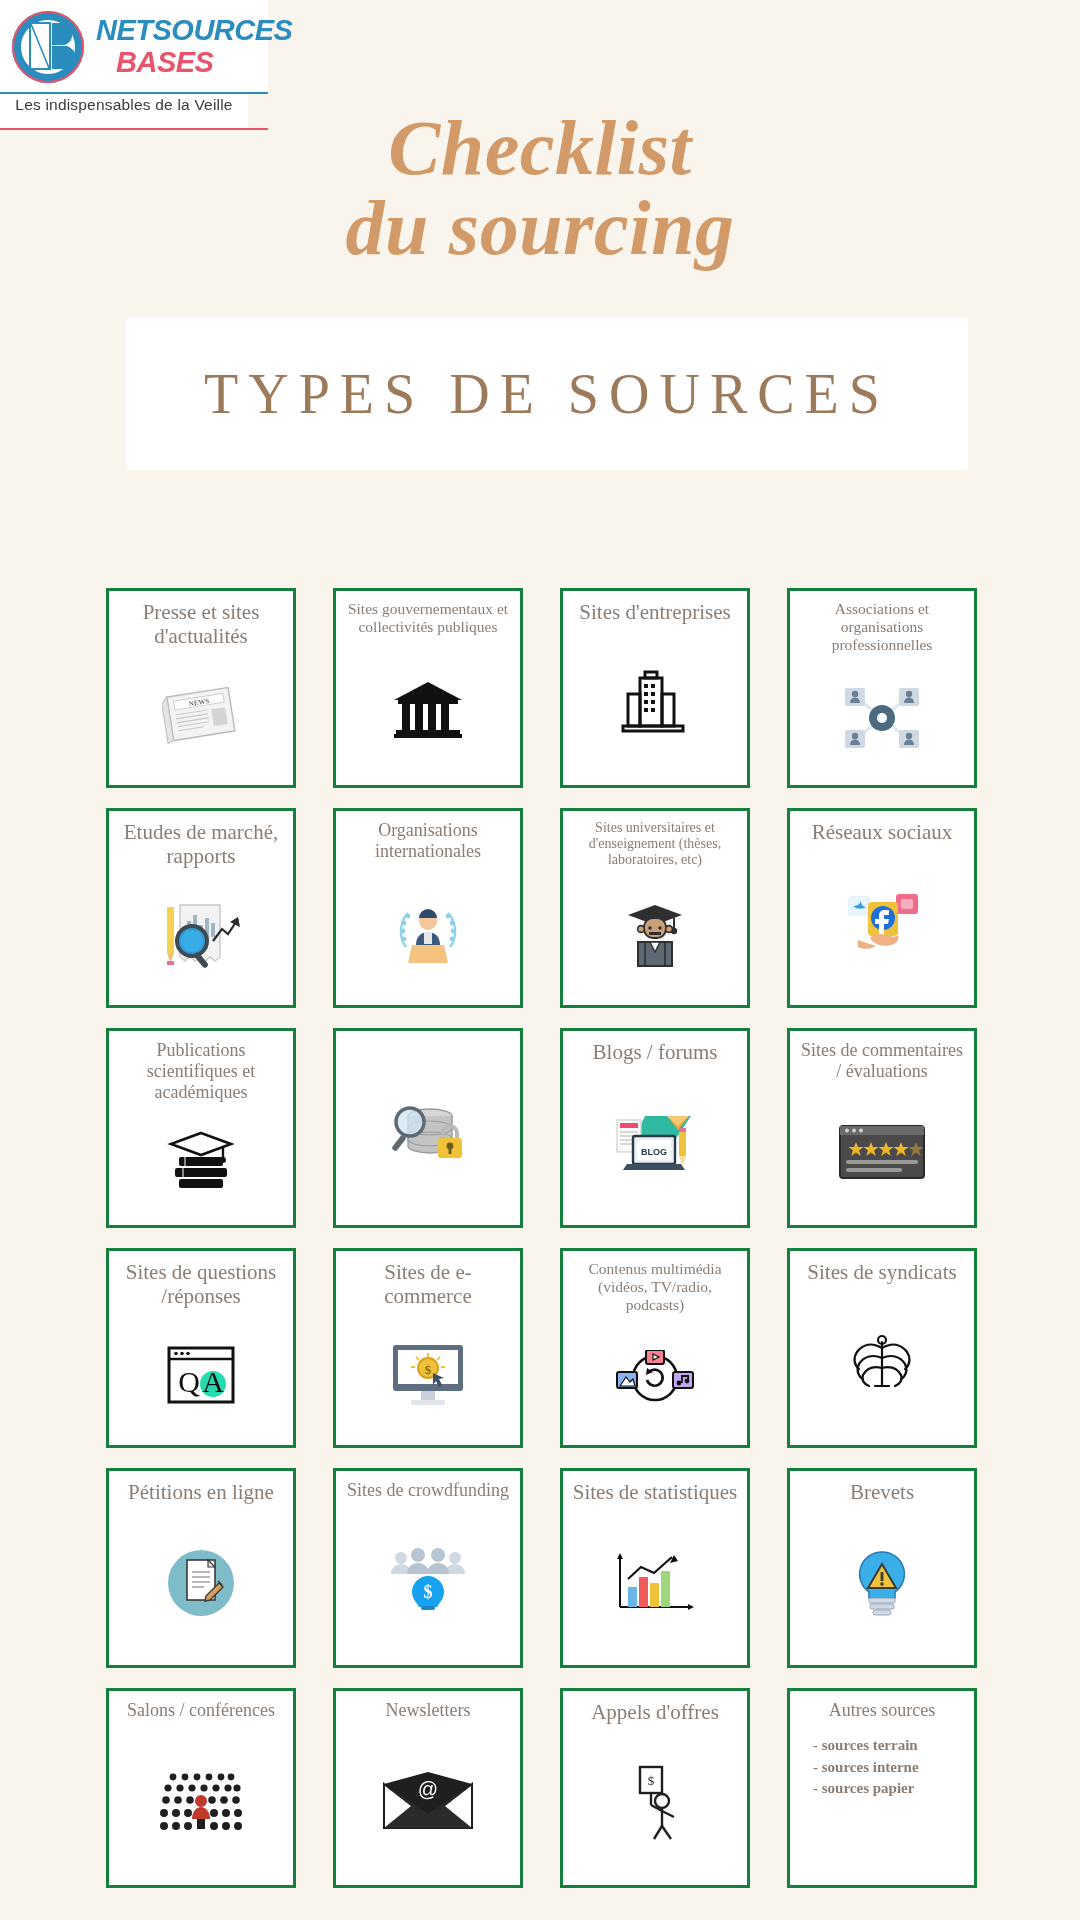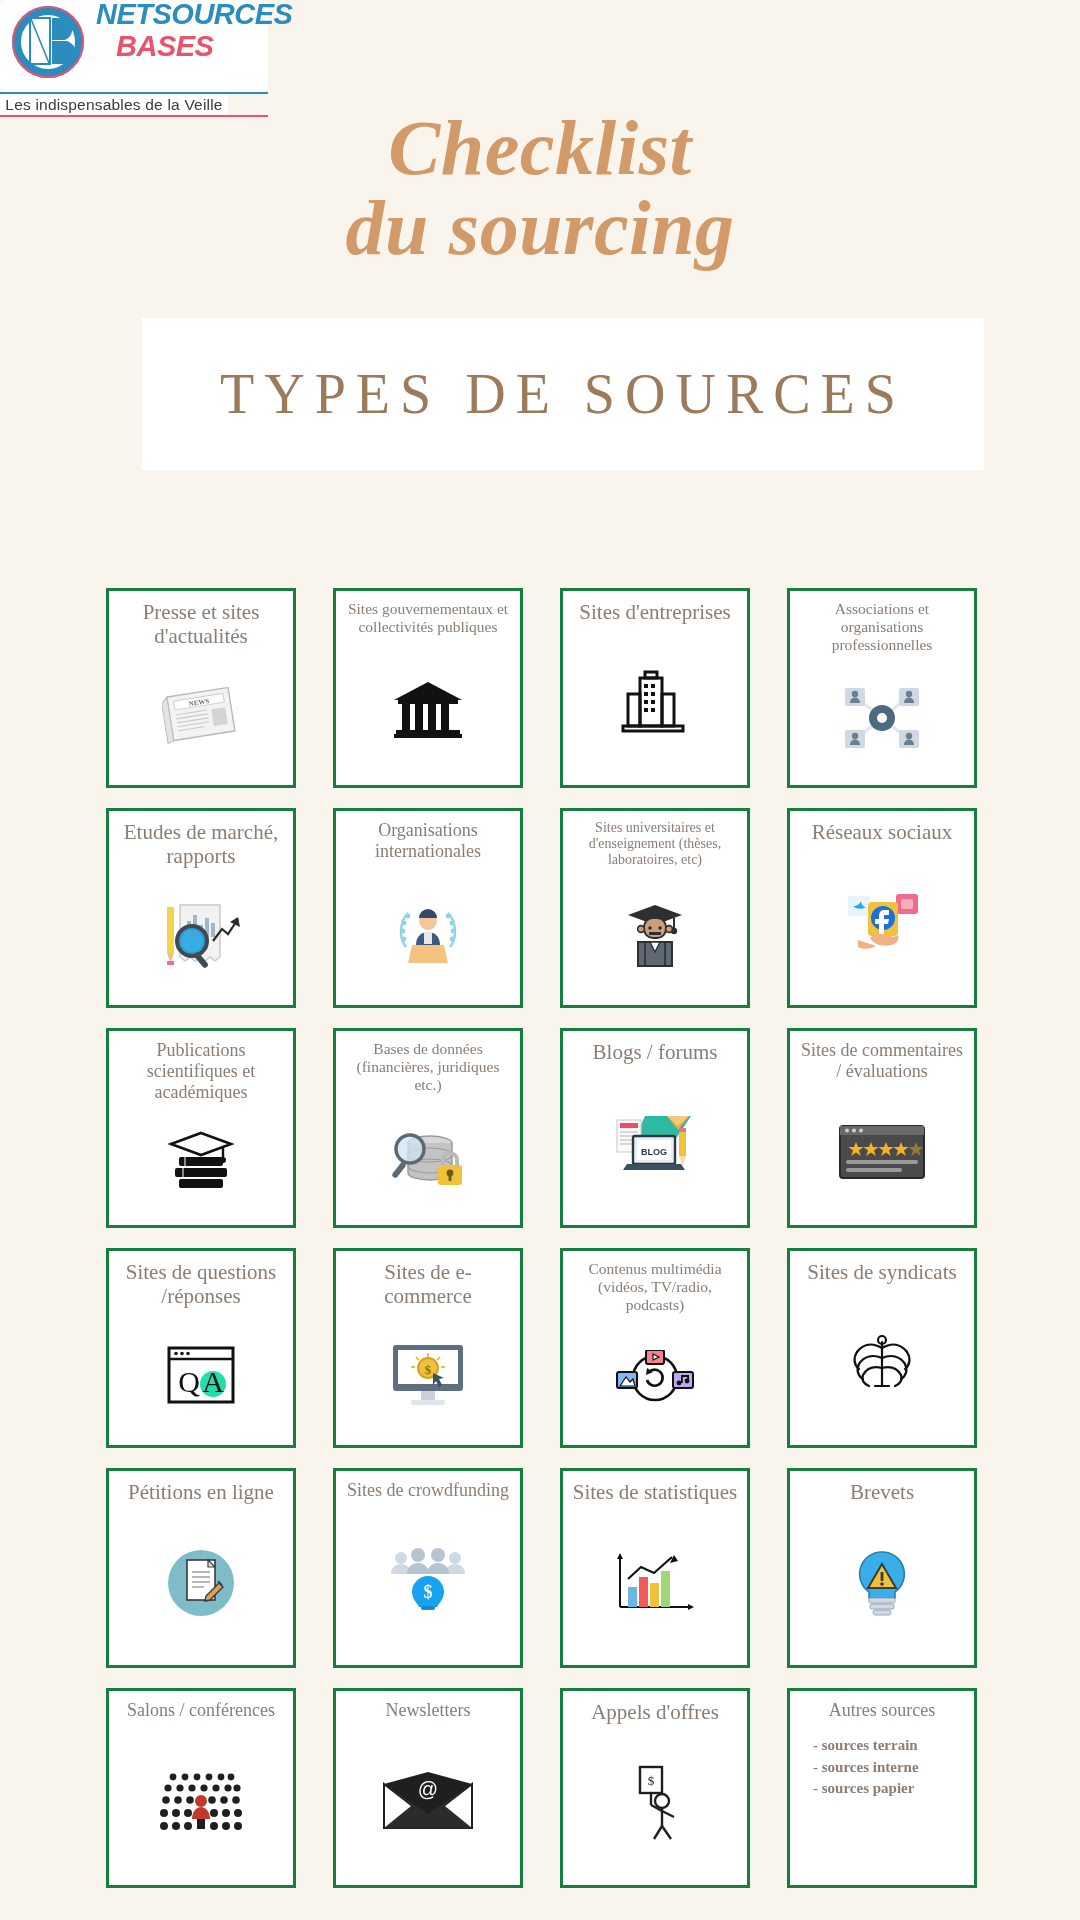--- a/index.html
+++ b/index.html
@@ -6,21 +6,21 @@
   html, body {
     width: 1080px; height: 1920px;
     background: #faf5ec;
     font-family: "Liberation Serif", serif;
     overflow: hidden;
   }
   .page { position: relative; width: 1080px; height: 1920px; background: #faf5ec; }
 
   
   .logo-block { position: absolute; left: 0; top: 0; width: 268px; height: 118px; }
-  .logo-top { position: relative; width: 268px; height: 92px; background: #ffffff; display: flex; align-items: flex-start; border-radius: 8px; }
+  .logo-top { position: relative; width: 268px; height: 92px; background: #ffffff; display: flex; align-items: center; }
   .logo-mark { width: 86px; height: 82px; margin-left: 6px; position: relative; flex: none; }
   .logo-mark .ring {
     position: absolute; left: 6px; top: 6px; width: 72px; height: 72px;
     border-radius: 50%; border: 9px solid #2b8cbe; background: #ffffff;
   }
   .logo-mark .ring2 {
     position: absolute; left: 6px; top: 6px; width: 72px; height: 72px;
     border-radius: 50%; border: 2px solid #e8546b;
   }
   .logo-mark svg { position: absolute; left: 0; top: 0; }
@@ -28,36 +28,36 @@
   .logo-words .w1 {
     font-family: "Liberation Sans", sans-serif; font-weight: bold; font-style: italic;
     font-size: 29px; color: #2b8cbe; letter-spacing: -0.5px; display: block;
   }
   .logo-words .w2 {
     font-family: "Liberation Sans", sans-serif; font-weight: bold; font-style: italic;
     font-size: 29px; color: #e8546b; letter-spacing: -0.5px; display: block; margin-top: 3px; margin-left: 20px;
   }
   .logo-rule-blue { width: 268px; height: 2px; background: #2b8cbe; }
   .logo-tag {
-    width: 228px; background: #ffffff; font-family: "Liberation Sans", sans-serif;
-    font-size: 15.5px; color: #3a3a3a; text-align: center; padding: 2px 0 1px 0; letter-spacing: 0.2px;
+    width: 248px; background: #ffffff; font-family: "Liberation Sans", sans-serif;
+    font-size: 15.5px; color: #3a3a3a; text-align: center; padding: 2px 0 14px 0; letter-spacing: 0.2px;
   }
   .logo-rule-red { width: 268px; height: 2px; background: #e8546b; }
 
   
   .title {
     position: absolute; left: 0; top: 108px; width: 1080px; text-align: center;
     font-family: "Liberation Serif", serif; font-style: italic; font-weight: bold;
     font-size: 78px; color: #d19a68; line-height: 1.02; letter-spacing: 0.5px;
   }
   .title .l2 { display: block; }
 
   
   .banner {
-    position: absolute; left: 142px; top: 318px; width: 842px; height: 152px;
+    position: absolute; left: 126px; top: 318px; width: 842px; height: 152px;
     background: #ffffff; display: flex; align-items: center; justify-content: center; text-align: right;
   }
   .banner-text {
     font-family: "Liberation Serif", serif; font-size: 56px; color: #9c7a5c;
     letter-spacing: 10px; white-space: nowrap;
   }
 
   
   .grid {
     position: absolute; left: 106px; top: 588px;
@@ -324,21 +324,20 @@
       <rect x="14" y="48" width="44" height="9" rx="2"></rect>
     </g>
     <g stroke="#ffffff" stroke-width="1">
               <line x1="20" y1="26" x2="20" y2="35"></line>
               <line x1="18" y1="37" x2="18" y2="46"></line>
             </g>
           </svg>
         </div>
       </div>
       <div class="card s-sm">
-        <div class="card-label">Bases de données (financières, juridiques etc.)</div>
         <div class="card-icon">
           <svg width="80" height="66" viewBox="0 0 80 66">
     <ellipse cx="42" cy="18" rx="22" ry="7" fill="#d6d6d6" stroke="#9a9a9a" stroke-width="1.4"></ellipse>
     <path d="M20 18 v30 a22 7 0 0 0 44 0 V18" fill="#c3c3c3" stroke="#9a9a9a" stroke-width="1.4"></path>
     <g stroke="#9a9a9a" stroke-width="1.2" fill="none">
       <ellipse cx="42" cy="30" rx="22" ry="7"></ellipse>
               <ellipse cx="42" cy="41" rx="22" ry="7"></ellipse>
     </g>
     <circle cx="22" cy="24" r="14" fill="#cfe6f4" fill-opacity="0.75" stroke="#5d6a73" stroke-width="3.5"></circle>
     <rect x="8" y="36" width="6" height="18" rx="3" transform="rotate(38 11 45)" fill="#5d6a73"></rect>

